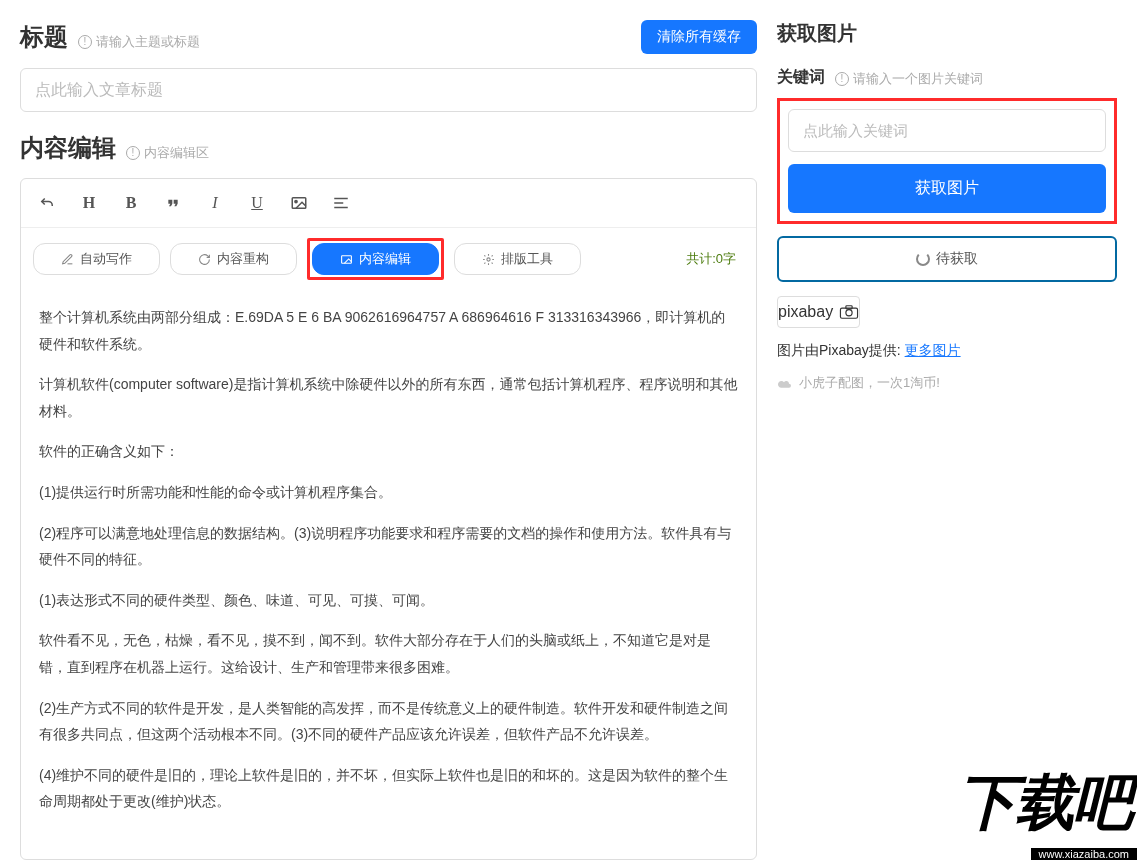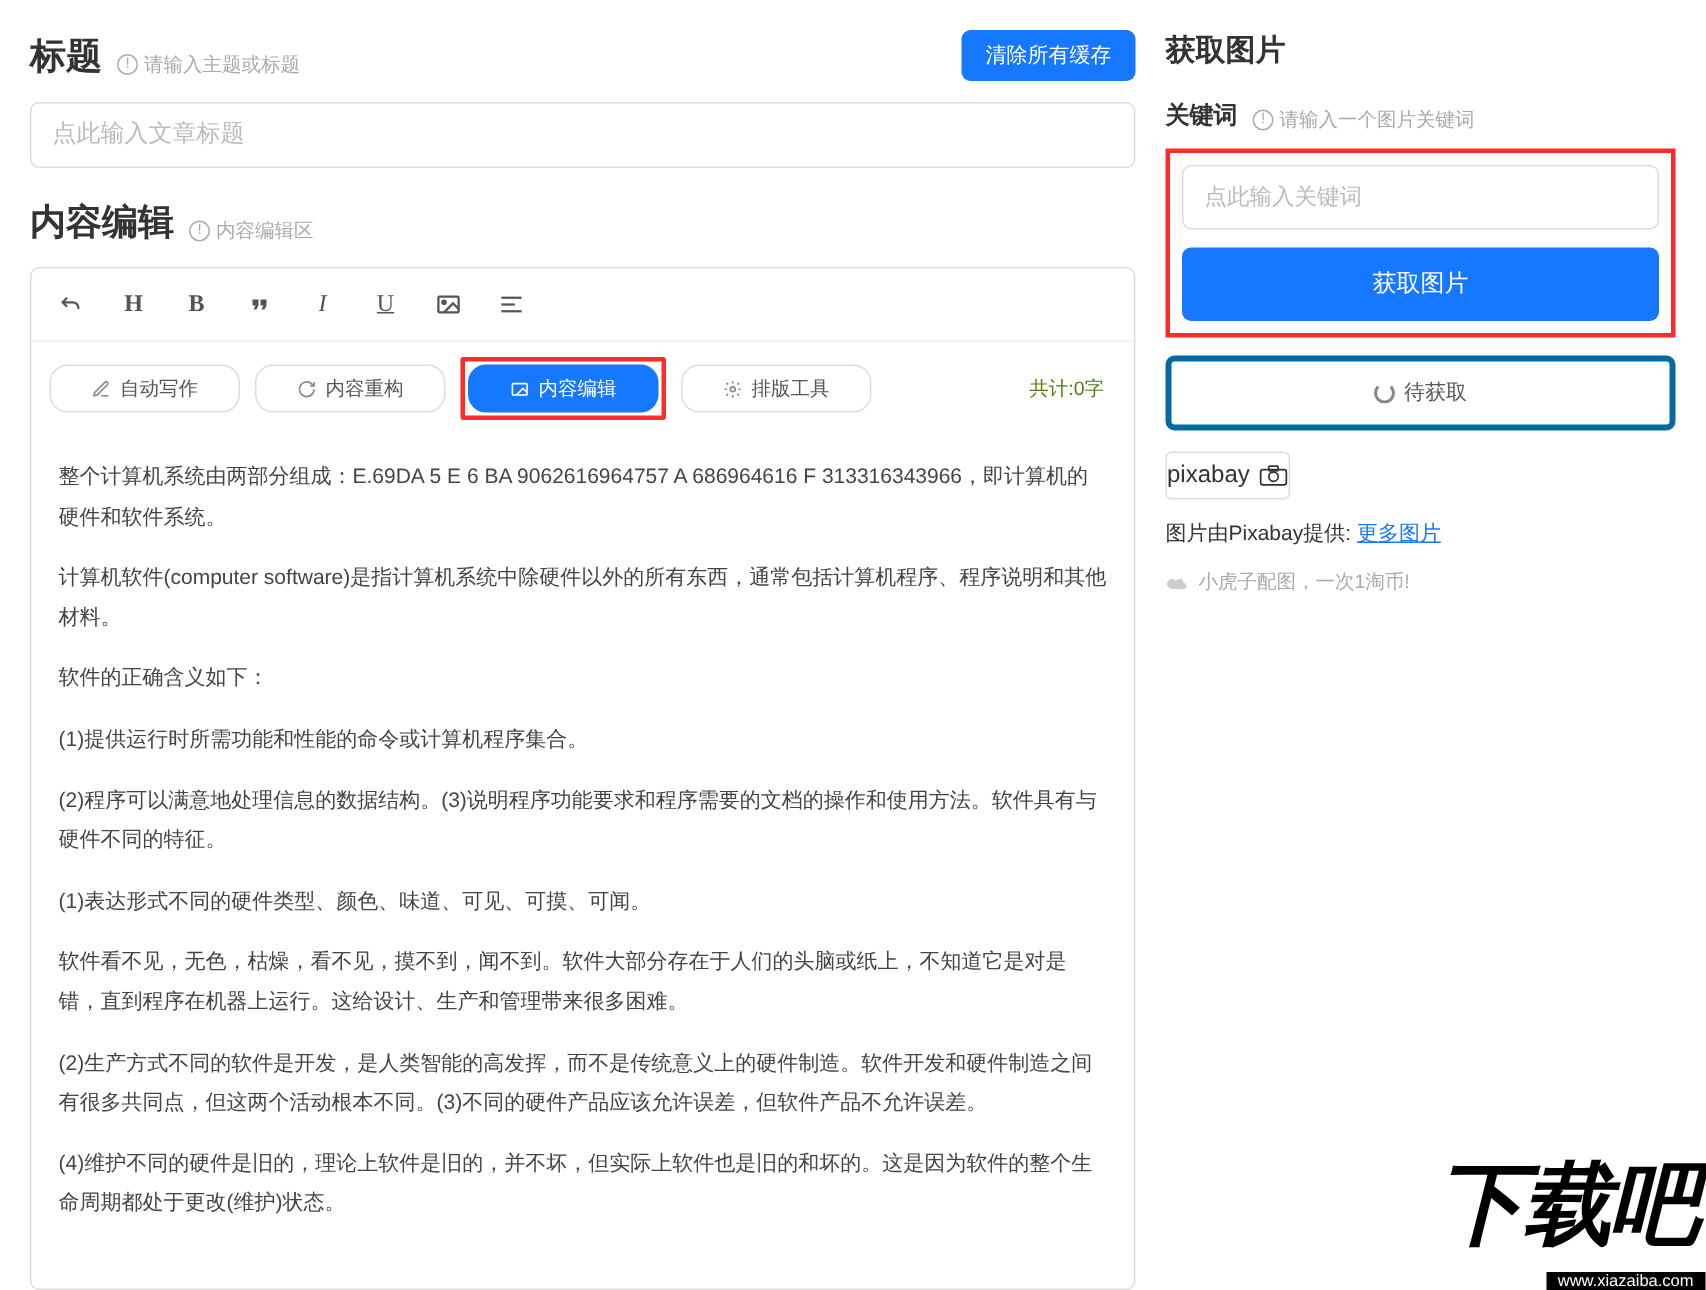--- a/index.html
+++ b/index.html
@@ -39,21 +39,21 @@
 .content-area p { margin-bottom: 14px; }
 
 .right-title { font-size: 20px; font-weight: bold; margin-bottom: 20px; }
 .kw-label-row { display: flex; align-items: baseline; gap: 10px; margin-bottom: 10px; }
 .kw-label { font-size: 16px; font-weight: bold; }
 .right-highlight { border: 3px solid #ff2b2b; padding: 8px; margin-bottom: 12px; }
 .kw-input { width: 100%; border: 1px solid #ddd; border-radius: 6px; padding: 12px 14px; font-size: 15px; color: #8b5cf6; margin-bottom: 12px; }
 .kw-input::placeholder { color: #bbb; }
 .get-btn { width: 100%; background: #1677ff; color: #fff; border: none; border-radius: 6px; padding: 14px; font-size: 16px; cursor: pointer; }
 
-.pending-box { border: 4px solid #0369a1; border-radius: 6px; padding: 12px; text-align: center; color: #555; margin-bottom: 14px; display: flex; align-items: center; justify-content: center; gap: 6px; font-family: Liberation Mono, monospace; }
+.pending-box { border: 2px solid #0369a1; border-radius: 6px; padding: 12px; text-align: center; color: #555; margin-bottom: 14px; display: flex; align-items: center; justify-content: center; gap: 6px; font-family: Liberation Mono, monospace; }
 .spinner { width: 14px; height: 14px; border: 2px solid #888; border-top-color: transparent; border-radius: 50%; }
 
 .pixabay-badge { display: inline-flex; align-items: center; gap: 6px; border: 1px solid #ddd; border-radius: 4px; padding: 6px 0; font-family: sans-serif; font-size: 16px; color: #333; margin-bottom: 14px; }
 .provider-row { font-size: 14px; color: #333; margin-bottom: 14px; }
 .provider-row a { color: #1677ff; text-decoration: underline; }
 .footer-note { font-size: 13px; color: #aaa; display: flex; align-items: center; gap: 6px; }
 
 .watermark { position: fixed; bottom: 0; right: 0; background: #000; color: #fff; padding: 0 8px; font-size: 11px; }
 .watermark-big { position: fixed; bottom: 16px; right: 6px; font-size: 60px; font-weight: 900; color: #000; font-style: italic; letter-spacing: -2px; pointer-events: none; }
 

